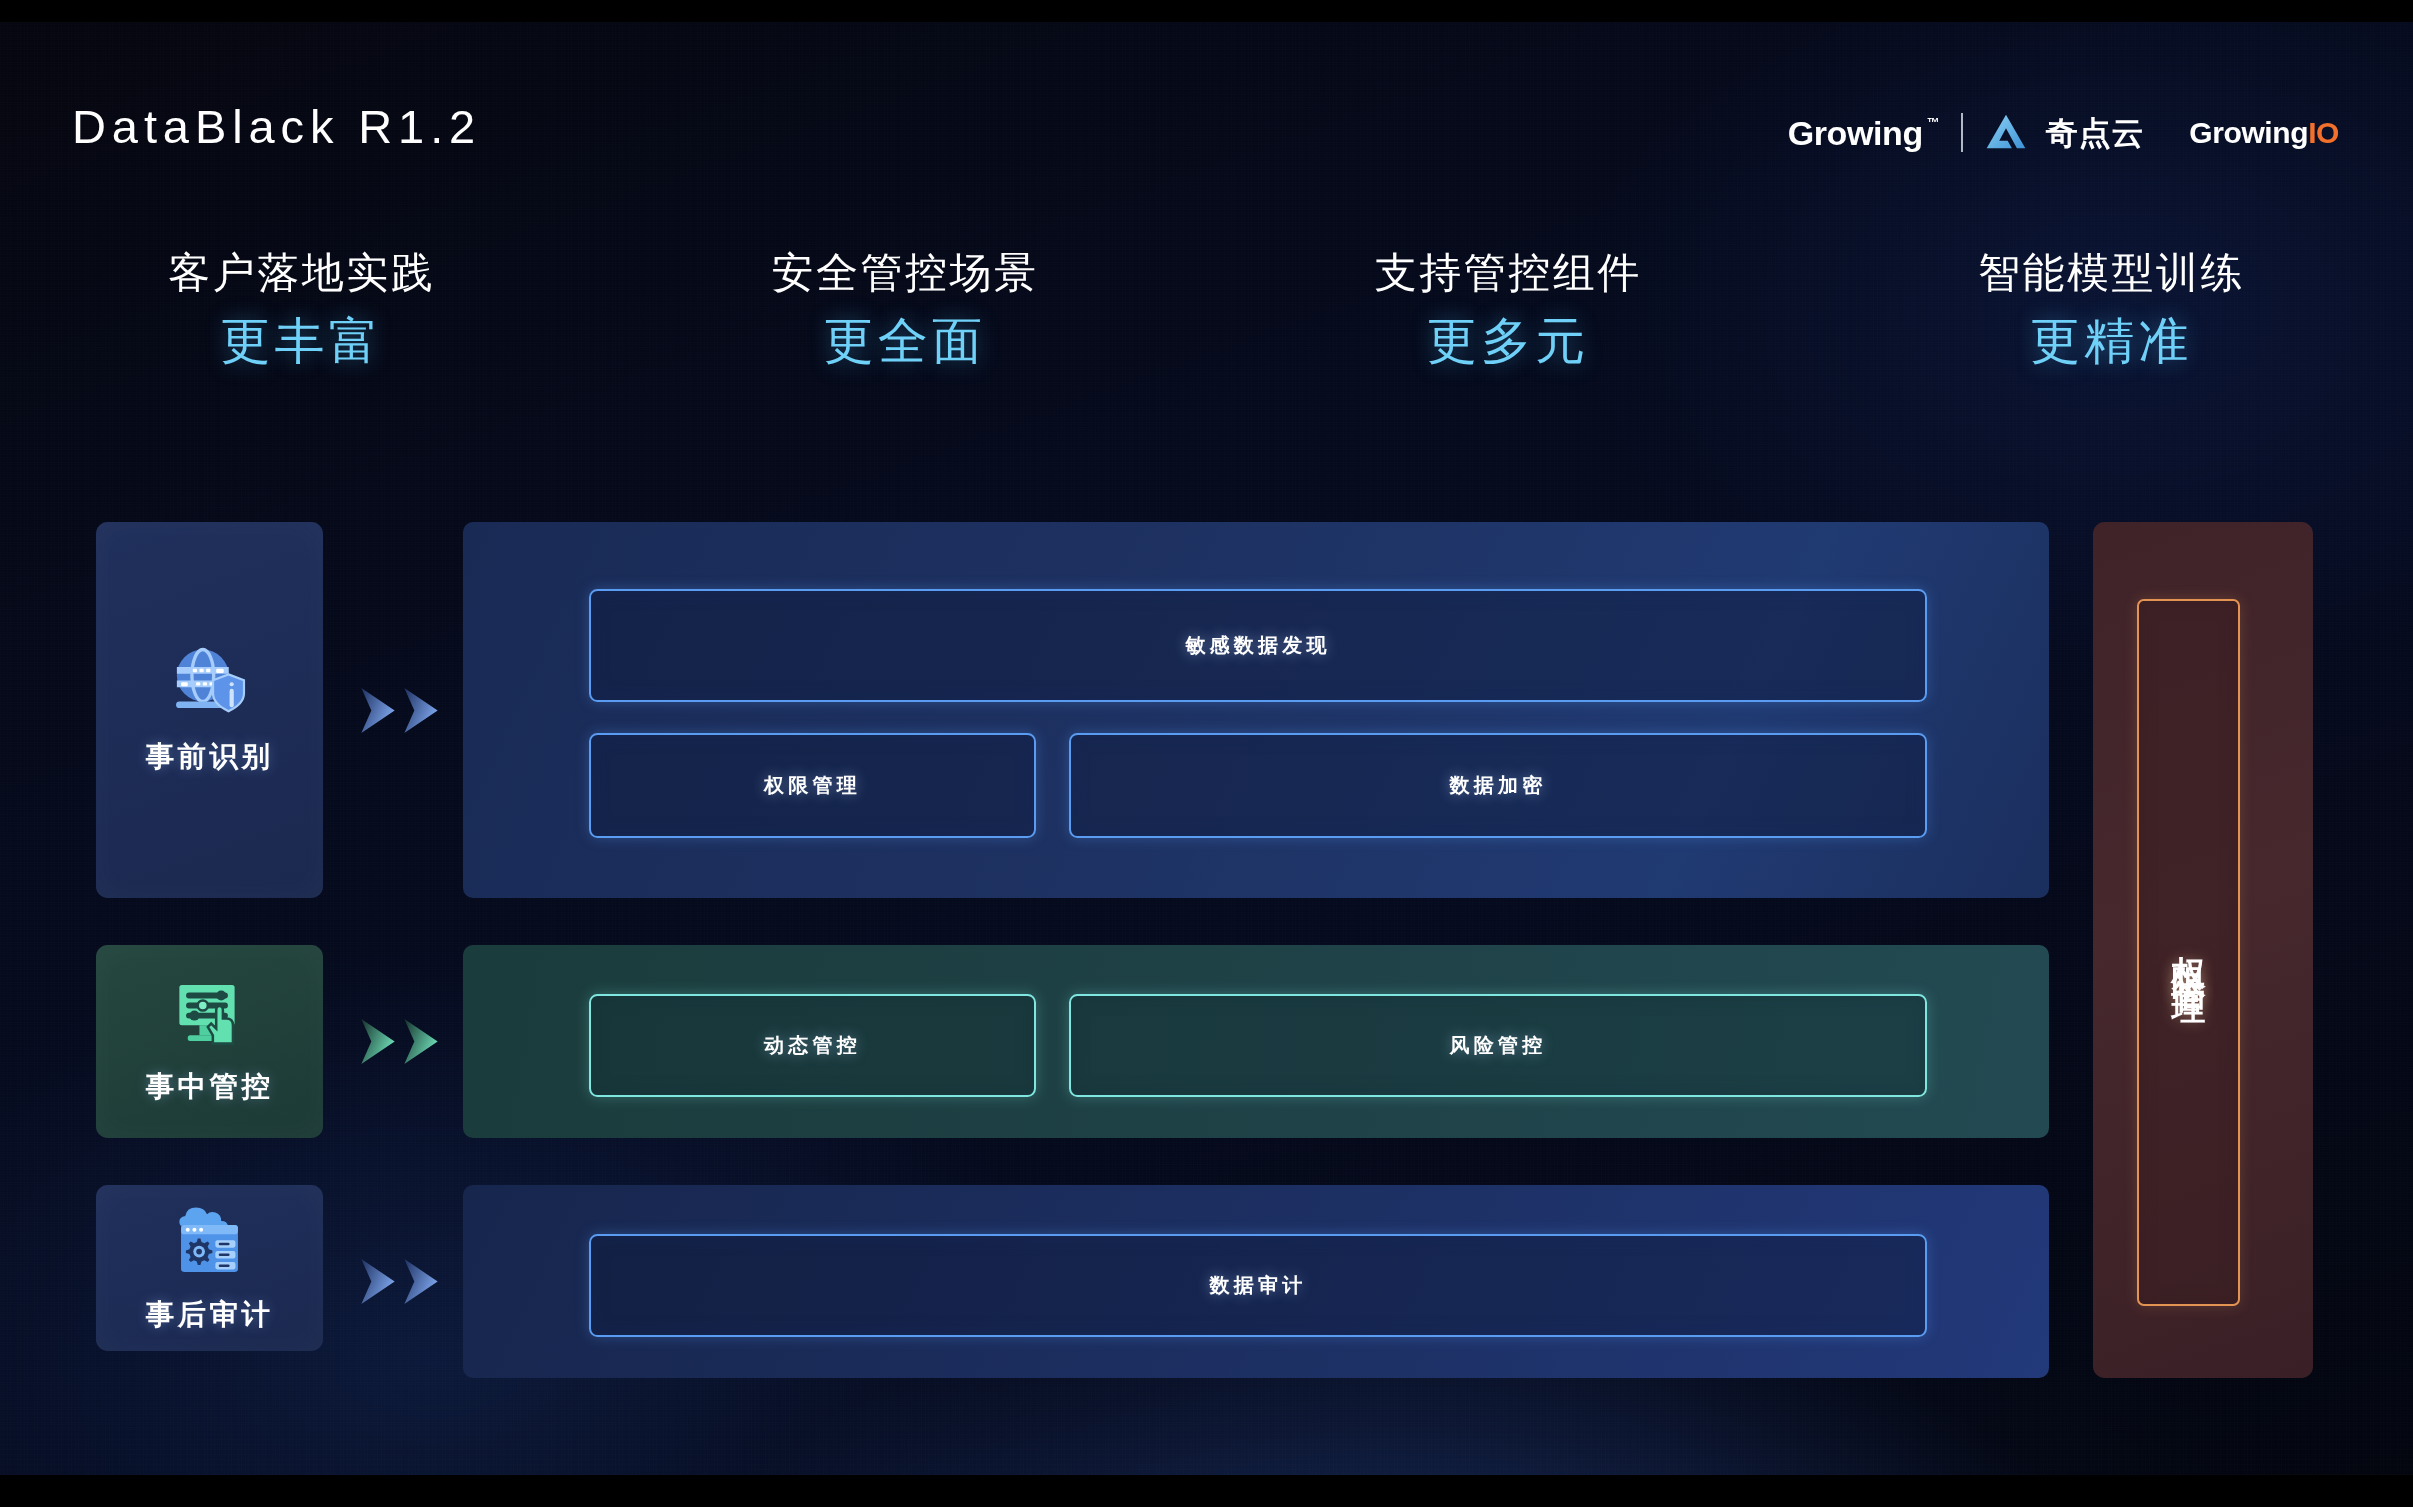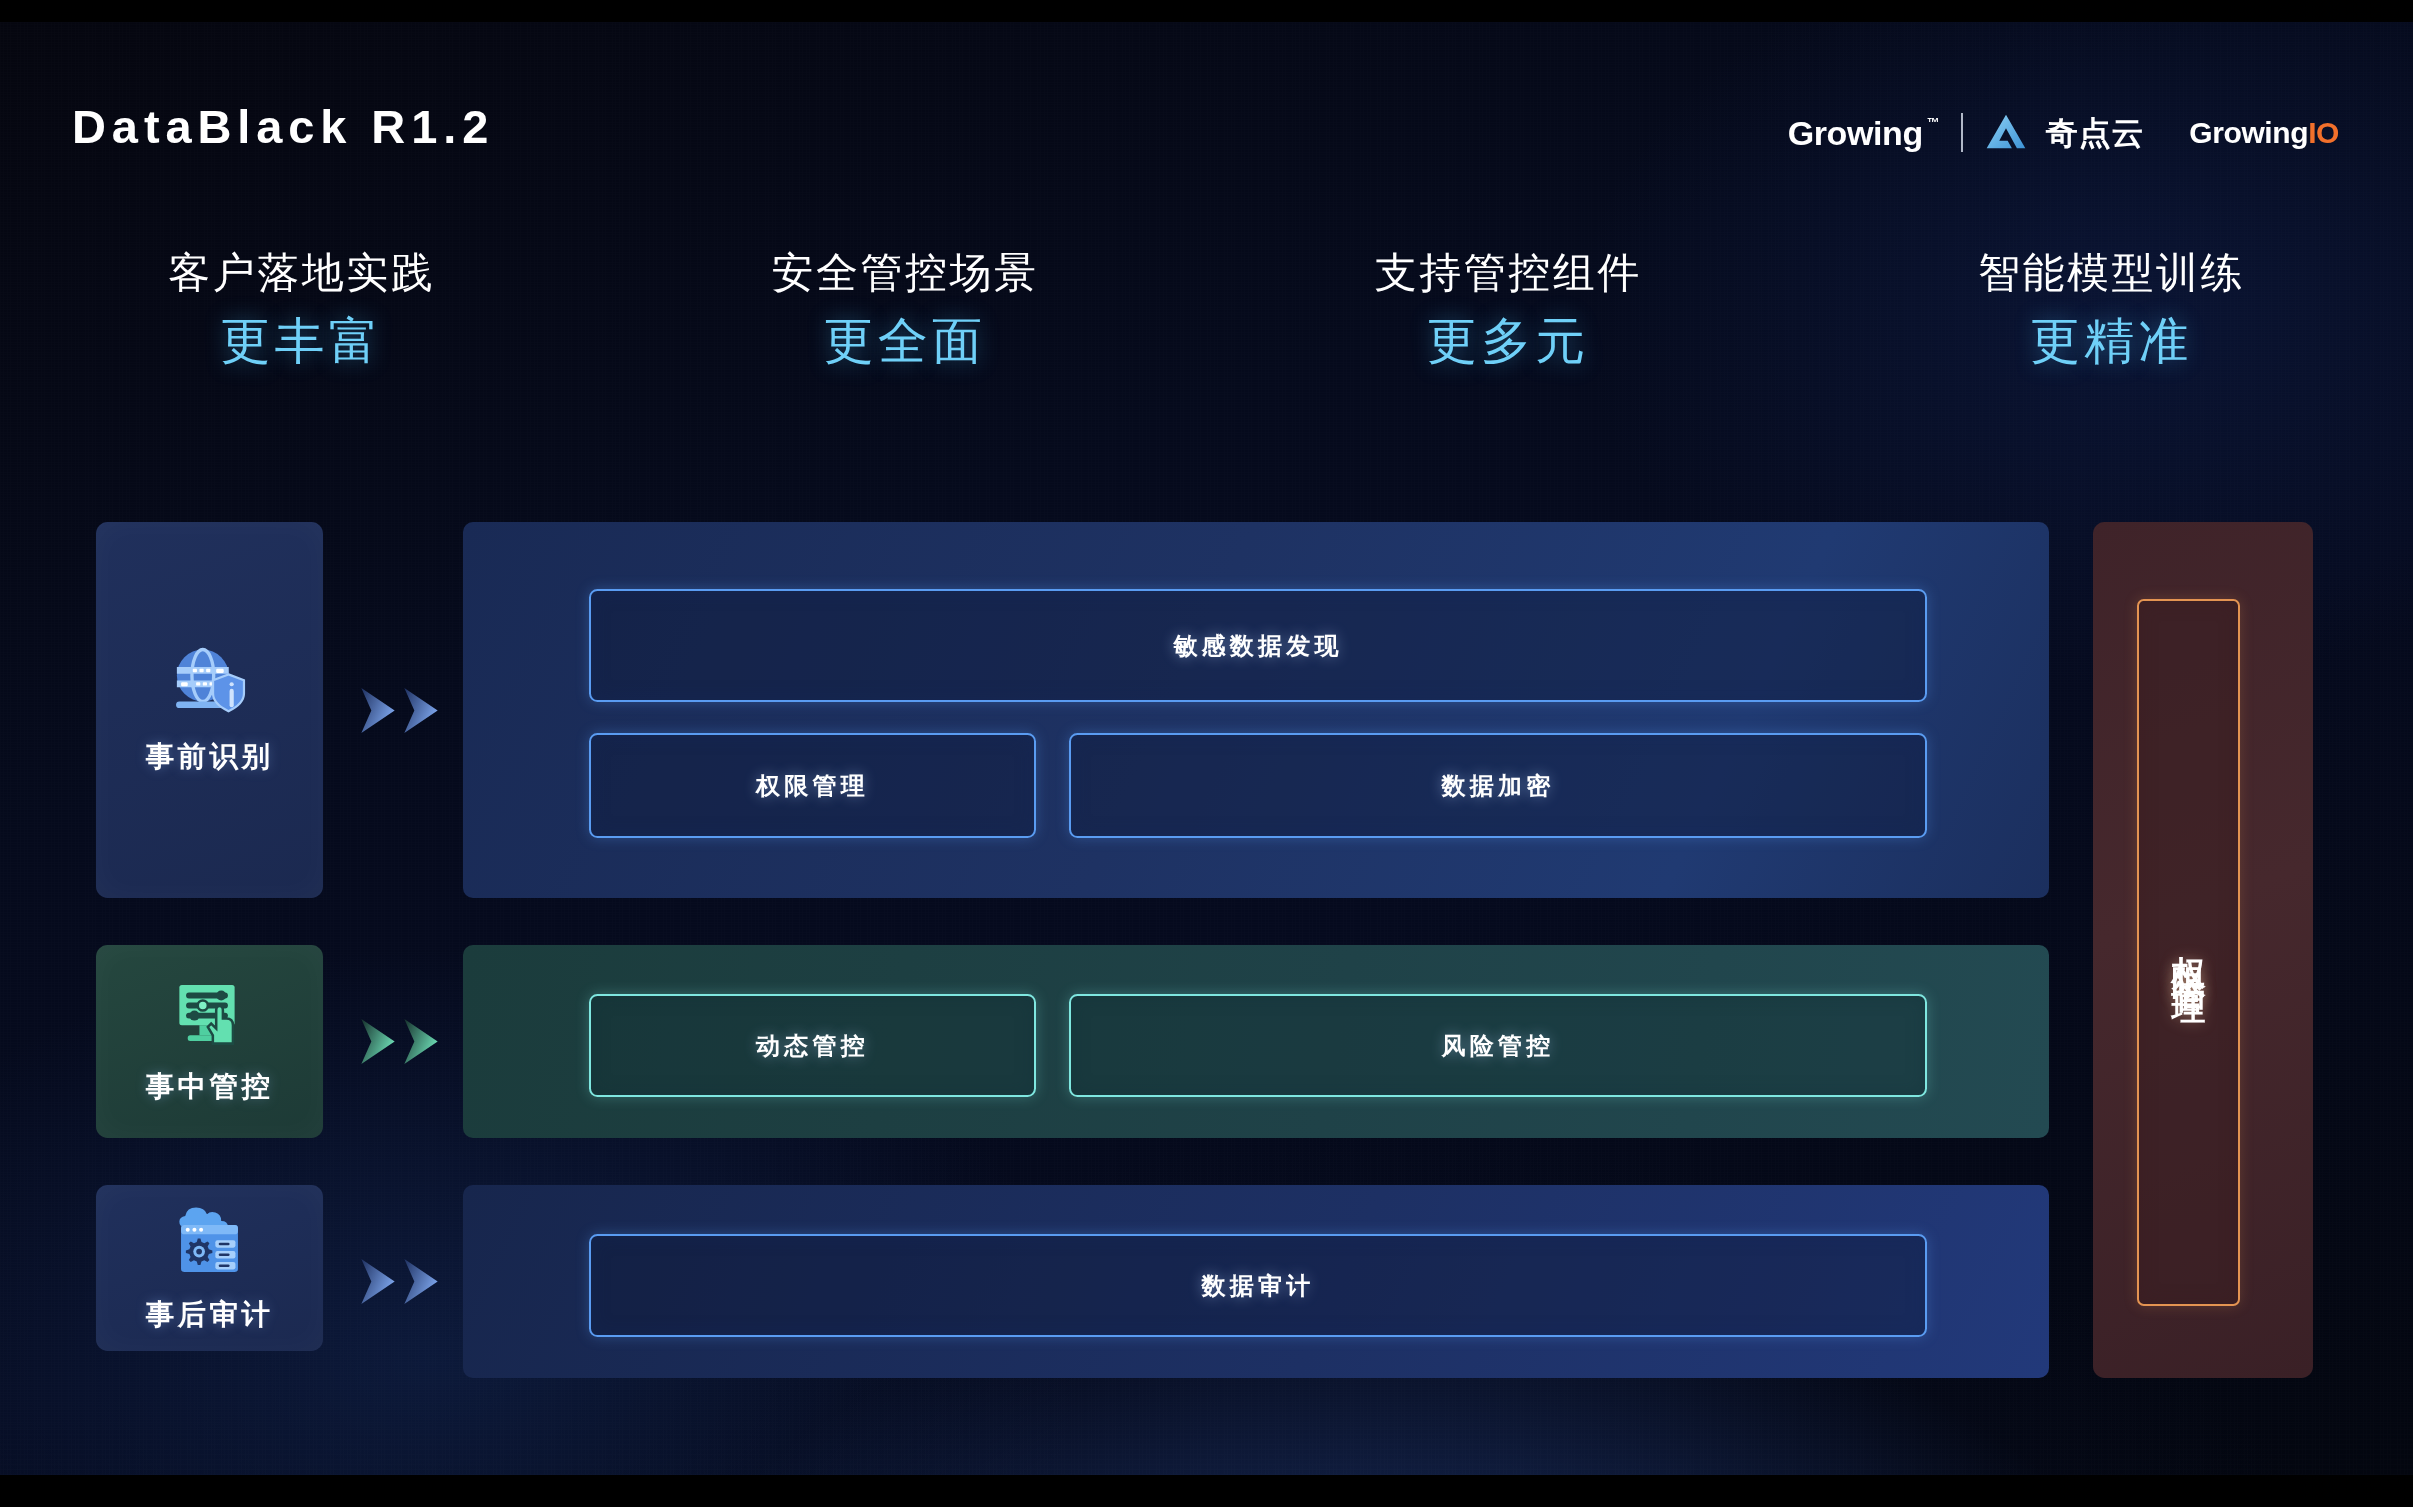--- a/index.html
+++ b/index.html
@@ -61,21 +61,21 @@
   #header {
     position: absolute;
     left: 0; top: 0;
     width: 2413px; height: 176px;
     z-index: 20;
   }
   #brand-title {
     position: absolute;
     left: 72px; top: 81px;
     font-size: 47px;
-    font-weight: bold;
+    font-weight: normal;
     color: #ffffff;
     letter-spacing: 5.9px;
     line-height: 1;
     white-space: nowrap;
   }
   #logo-row {
     position: absolute;
     right: 74px; top: 87px;
     display: flex;
     align-items: center;
@@ -252,21 +252,21 @@
   .pill.blue {
     border: 2.5px solid #5a9cf2;
     box-shadow: 0 0 13.4px rgba(90,156,242,0.30), inset 0 0 18.5px rgba(20,40,90,0.35);
   }
   .pill.cyan {
     border: 2.5px solid #7fe7e0;
     background: rgba(18,48,52,0.38);
     box-shadow: 0 0 13.4px rgba(127,231,224,0.28), inset 0 0 18.5px rgba(16,50,54,0.35);
   }
   .pill-label {
-    font-size: 24px;
+    font-size: 20px;
     font-weight: bold;
     color: #ffffff;
     letter-spacing: 4.2px;
     white-space: nowrap;
     text-shadow: 0 0 13.4px rgba(180,210,255,0.45);
   }
 
   
   #pill-discovery { left: 126px;  top: 67px;  width: 1334px; height: 109px; }
   #pill-mask      { left: 126px;  top: 211px; width: 443px;  height: 101px; }

